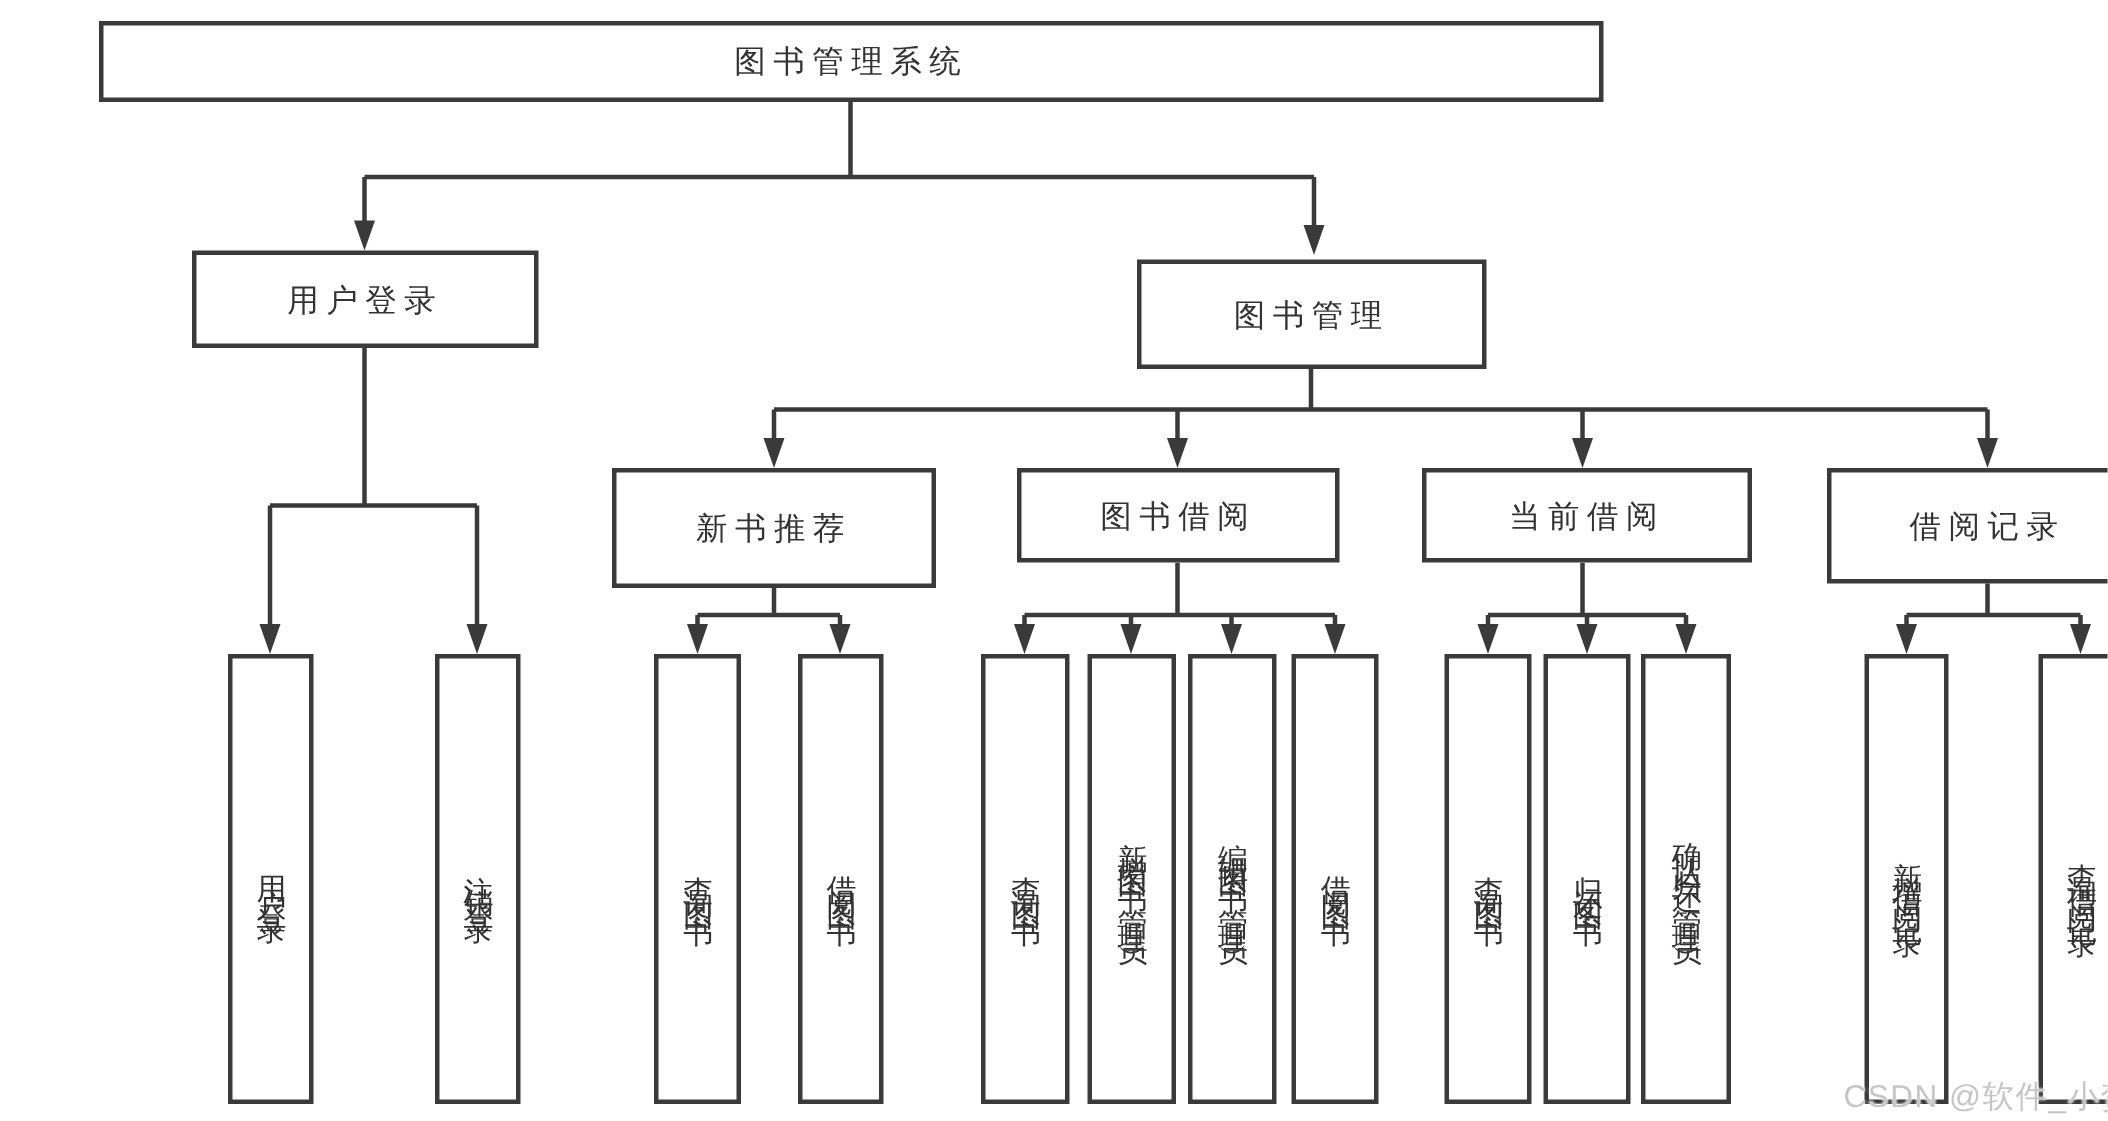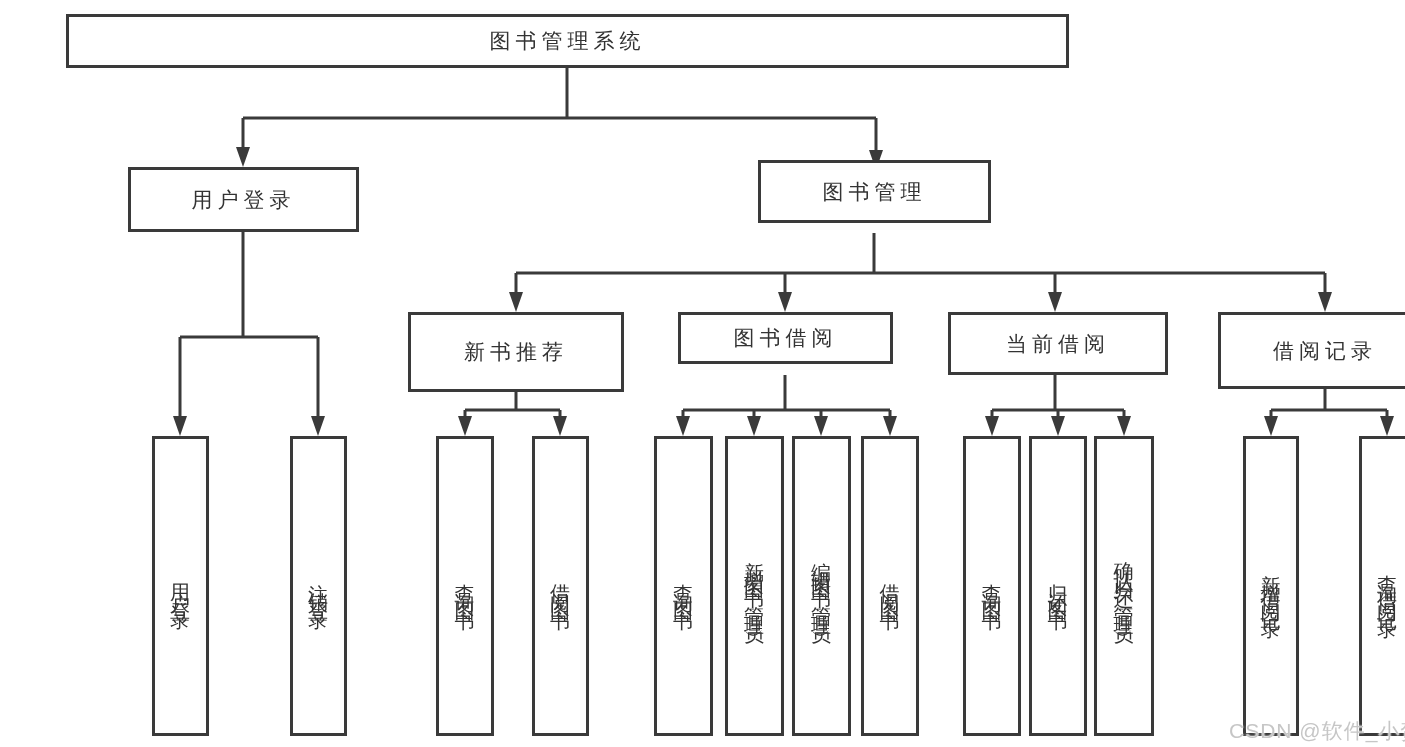--- a/index.html
+++ b/index.html
@@ -100,28 +100,28 @@
     </g>
   </svg>
 
   <div class="hbox" style="left:20px;top:14px;width:1003px;height:54px">
     <span>图书管理系统</span>
   </div>
 
   <div class="hbox" style="left:82px;top:167px;width:231px;height:65px">
     <span>用户登录</span>
   </div>
-  <div class="hbox" style="left:712px;top:160px;width:233px;height:63px">
+  <div class="hbox" style="left:712px;top:173px;width:233px;height:73px">
     <span>图书管理</span>
   </div>
 
   <div class="hbox" style="left:362px;top:312px;width:216px;height:80px">
     <span>新书推荐</span>
   </div>
-  <div class="hbox" style="left:632px;top:312px;width:215px;height:52px">
+  <div class="hbox" style="left:632px;top:312px;width:215px;height:63px">
     <span>图书借阅</span>
   </div>
   <div class="hbox" style="left:902px;top:312px;width:220px;height:63px">
     <span>当前借阅</span>
   </div>
   <div class="hbox" style="left:1172px;top:312px;width:214px;height:77px">
     <span>借阅记录</span>
   </div>
 
   <div class="vbox" style="left:106px;width:57px">

